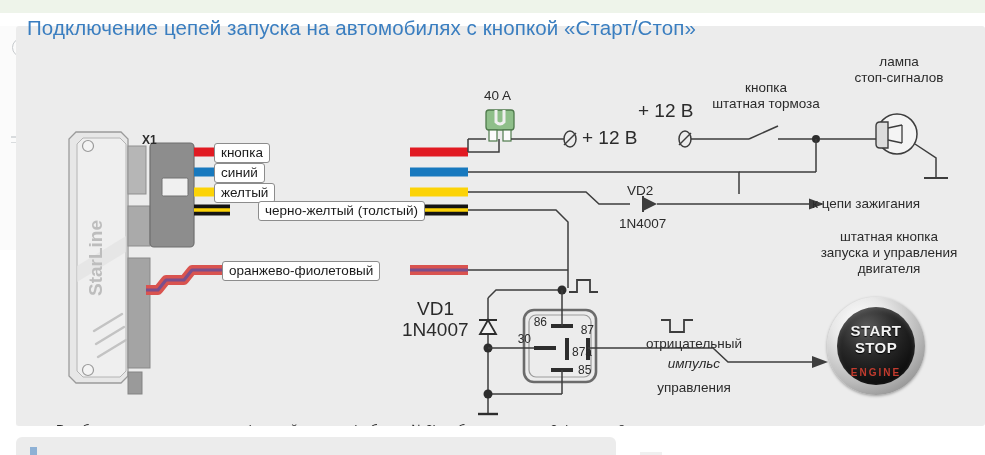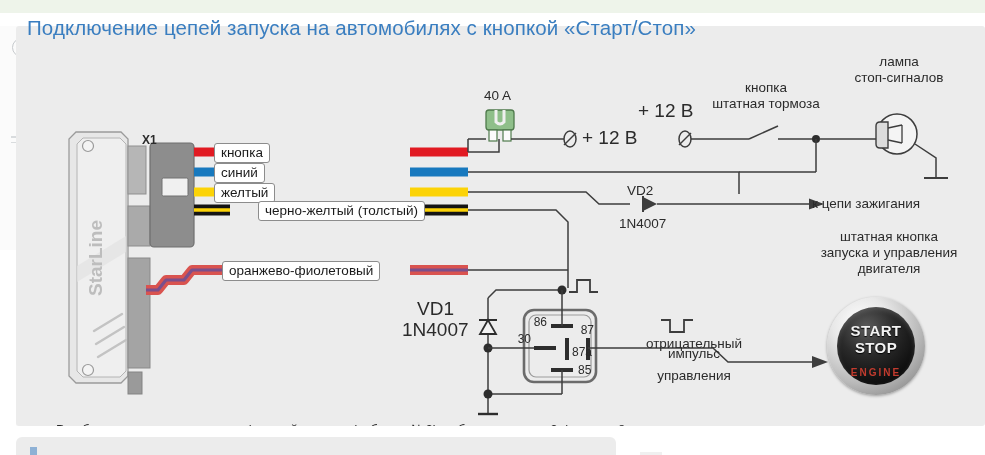--- a/index.html
+++ b/index.html
@@ -368,22 +368,22 @@
     <div class="dlabel" style="left:796px; top:170px;">к цепи зажигания</div>
 
     <div class="dlabel center" style="left:778px; top:203px; width:190px;">штатная кнопка</div>
     <div class="dlabel center" style="left:778px; top:219px; width:190px;">запуска и управления</div>
     <div class="dlabel center" style="left:778px; top:235px; width:190px;">двигателя</div>
 
     <div class="dlabel big" style="left:401px; top:275px;">VD1</div>
     <div class="dlabel big" style="left:386px; top:296px;">1N4007</div>
 
     <div class="dlabel center" style="left:578px; top:310px; width:200px;">отрицательный</div>
-    <div class="dlabel center" style="left:578px; top:320px; width:200px;">импульс</div>
-    <div class="dlabel center" style="left:578px; top:342px; width:200px;">управления</div>
+    <div class="dlabel center" style="left:578px; top:330px; width:200px;font-style:italic;">импульс</div>
+    <div class="dlabel center" style="left:578px; top:354px; width:200px;">управления</div>
 
     <div class="caption">В таблице программирования функций запуска (таблица №2) выбрать вариант 3 функции 8.</div>
   </div>
 
   <div class="ss-btn">
     <div class="ss-inner">
       <div class="ss-text">
         <div>START</div>
         <div>STOP</div>
       </div>

